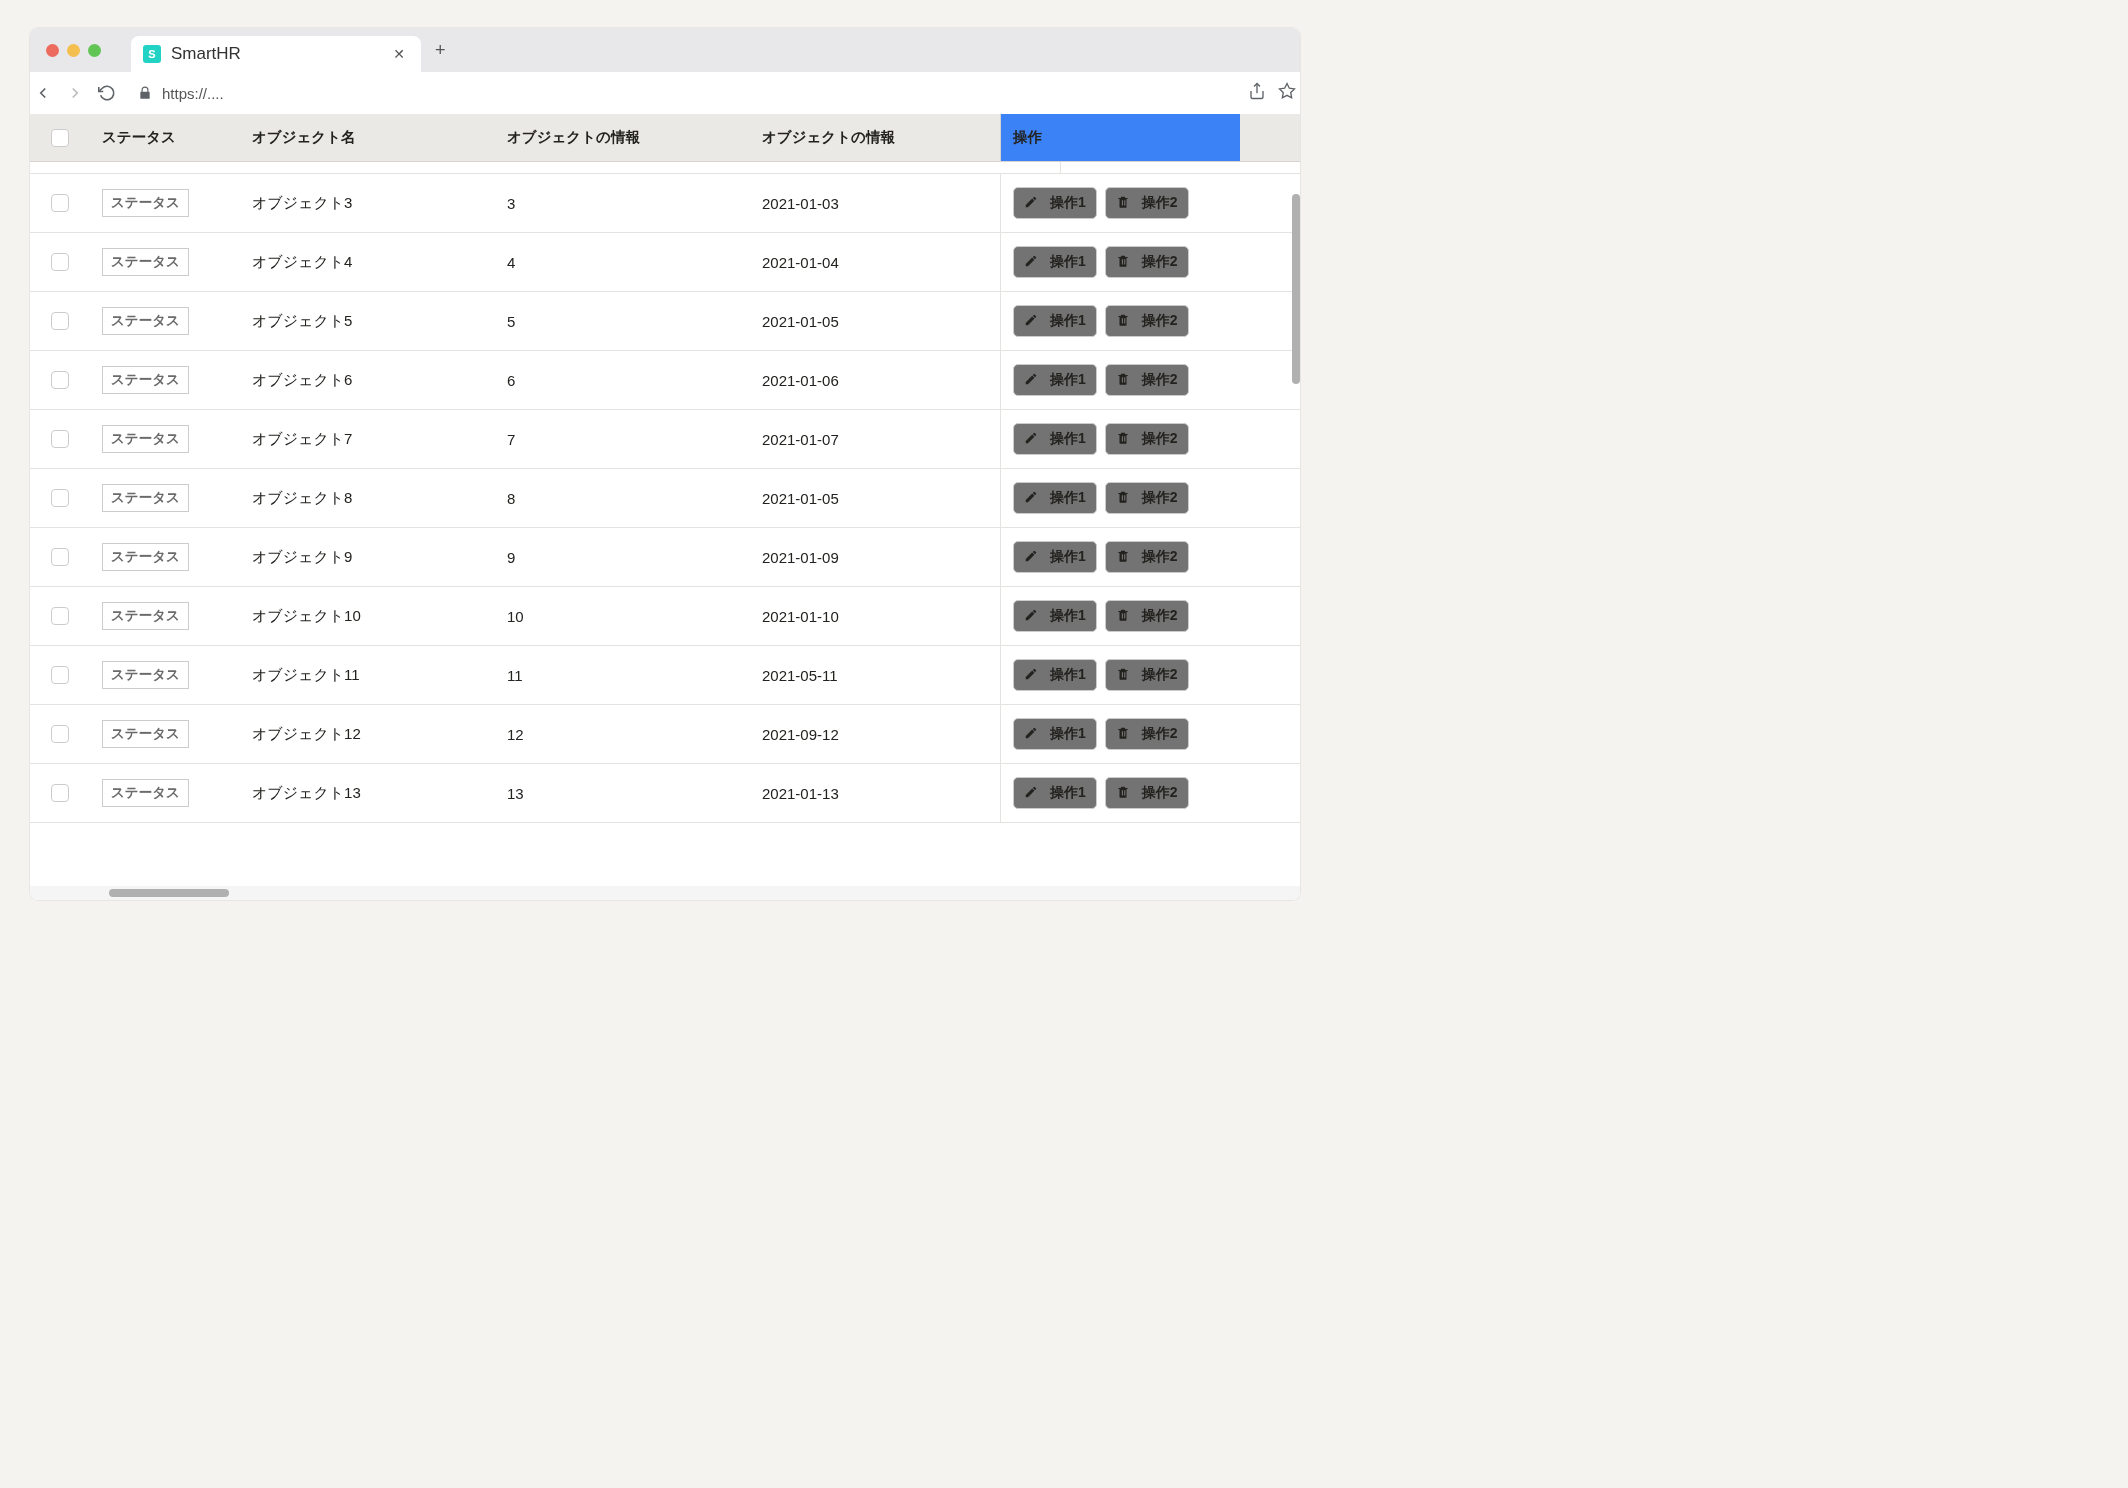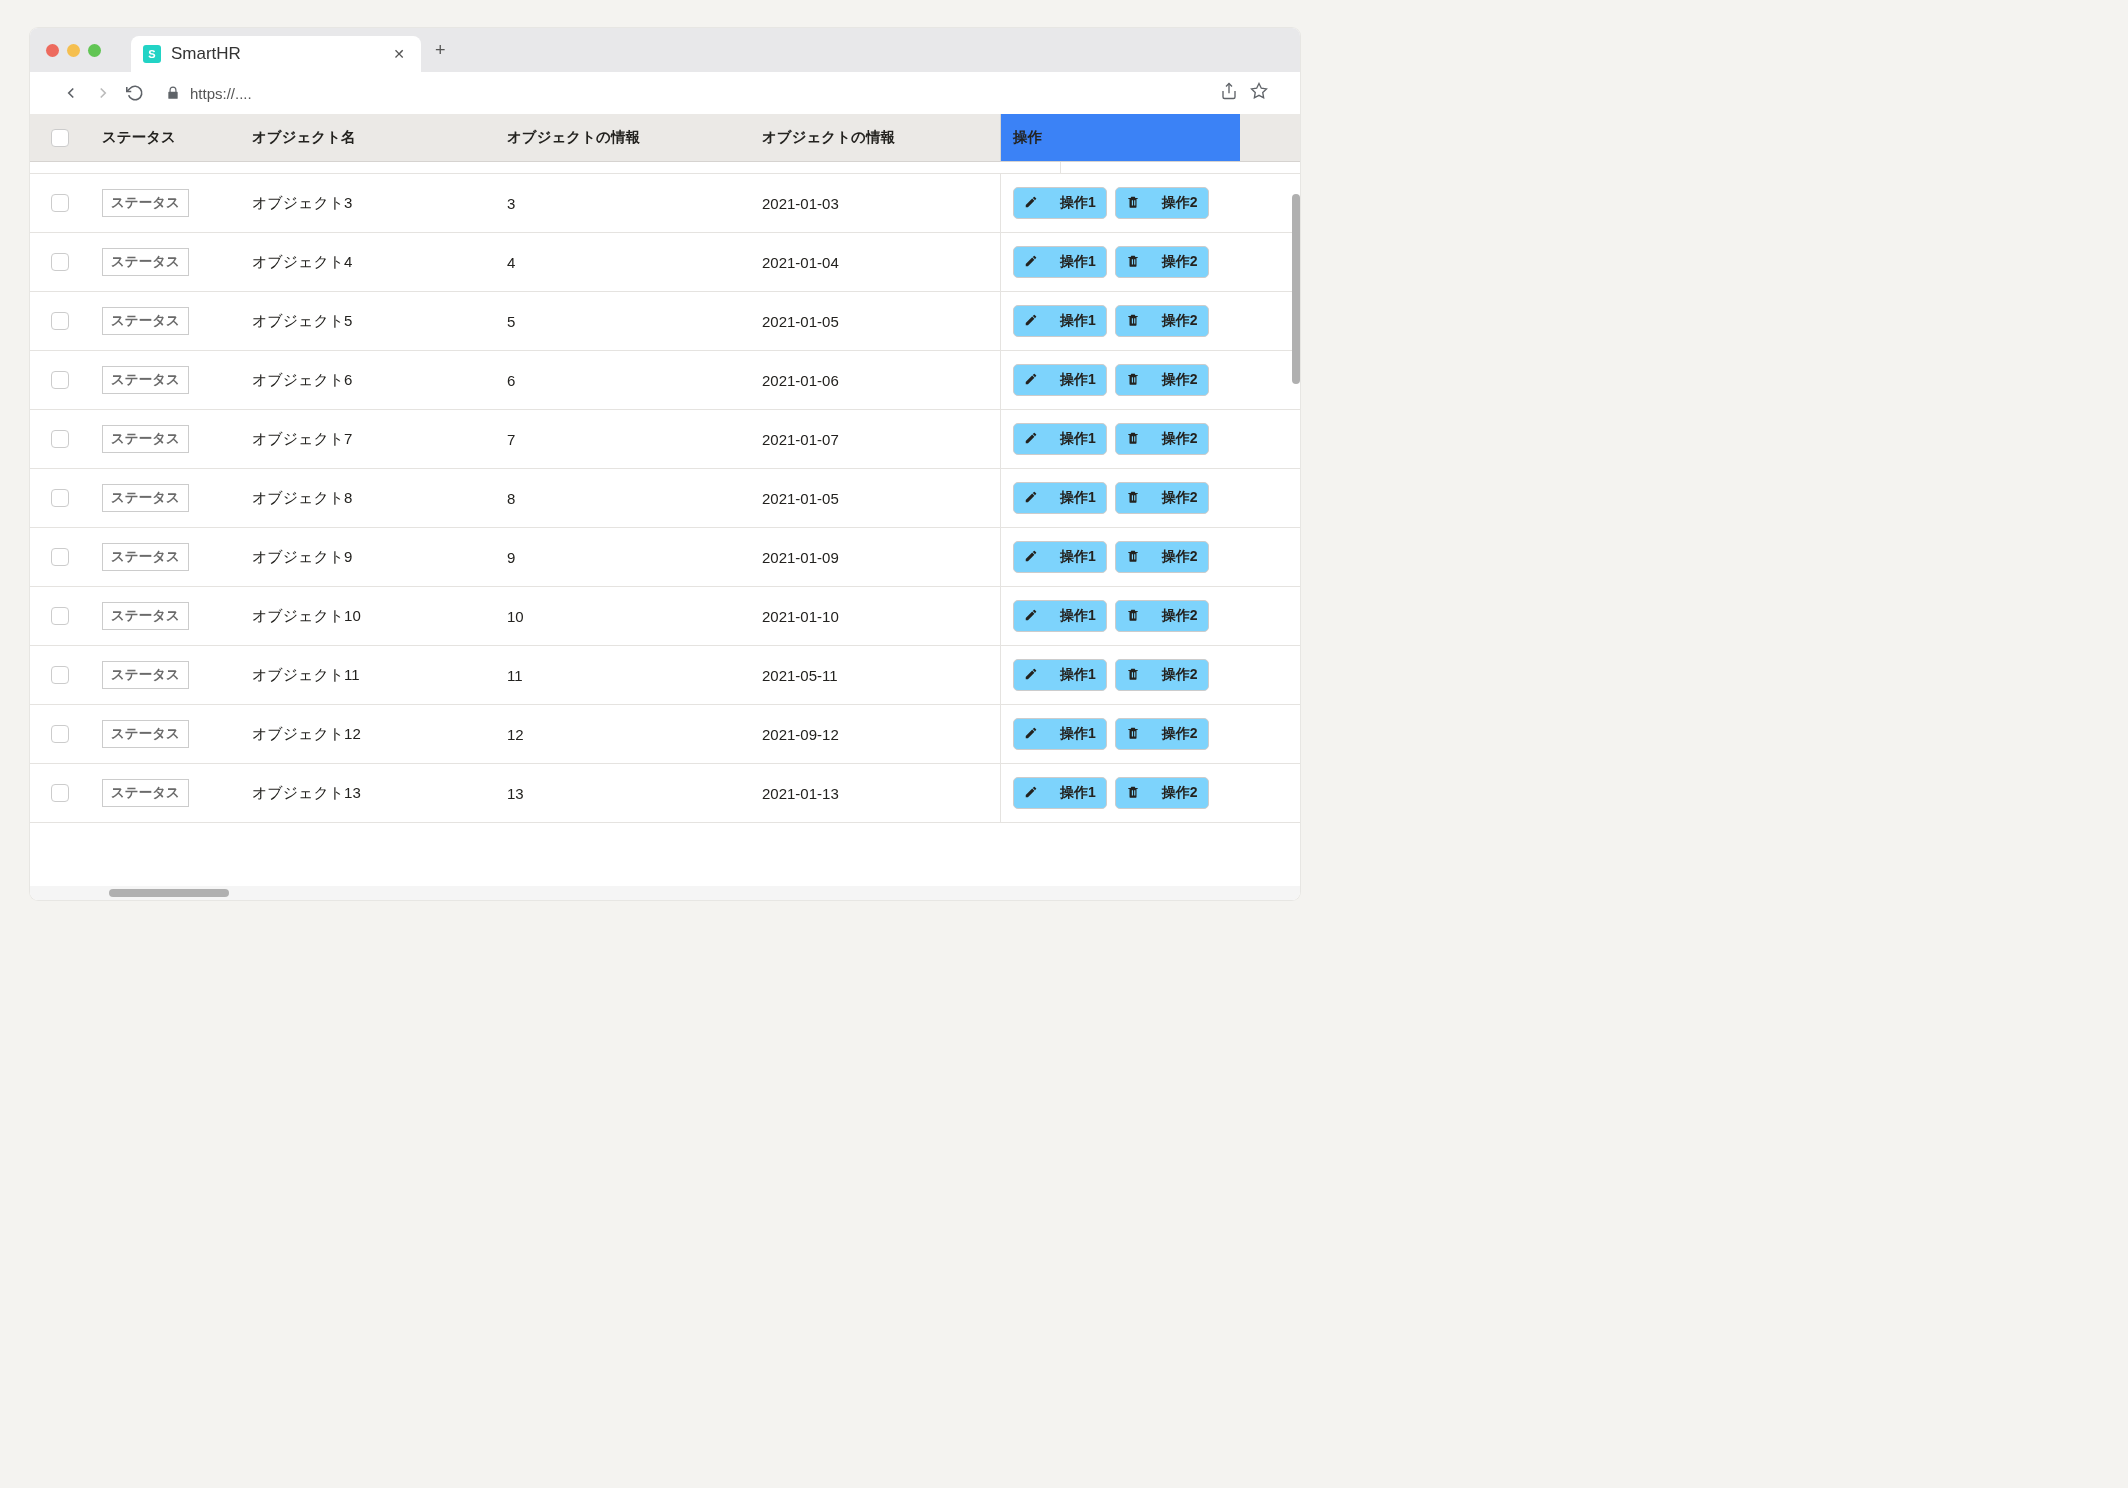--- a/index.html
+++ b/index.html
@@ -85,21 +85,21 @@
       margin-left: 14px;
       font-size: 18px;
       color: #555;
       cursor: pointer;
     }
     .address-bar {
       background: #fff;
       display: flex;
       align-items: center;
       height: 42px;
-      padding: 0 32px;
+      padding: 0 4px;
       gap: 14px;
     }
     .nav-btn {
       display: flex;
       align-items: center;
       justify-content: center;
       cursor: pointer;
       color: #5f6368;
     }
     .nav-btn svg { width: 18px; height: 18px; }
@@ -227,25 +227,25 @@
       padding: 4px 8px;
       border: 1px solid #ccc;
       font-size: 13.5px;
       font-weight: 700;
       color: #6a6a6a;
       background: #fff;
     }
     .action-btn {
       display: inline-flex;
       align-items: center;
-      gap: 22px;
+      gap: 12px;
       padding: 6px 10px;
       border: 1px solid #ccc;
       border-radius: 5px;
-      background: #7dd3fc;
+      background: #737373;
       font-size: 14px;
       font-weight: 700;
       color: #23221f;
       cursor: pointer;
     }
     .action-btn svg {
       width: 14px;
       height: 14px;
     }
     .bottom-scroll {

